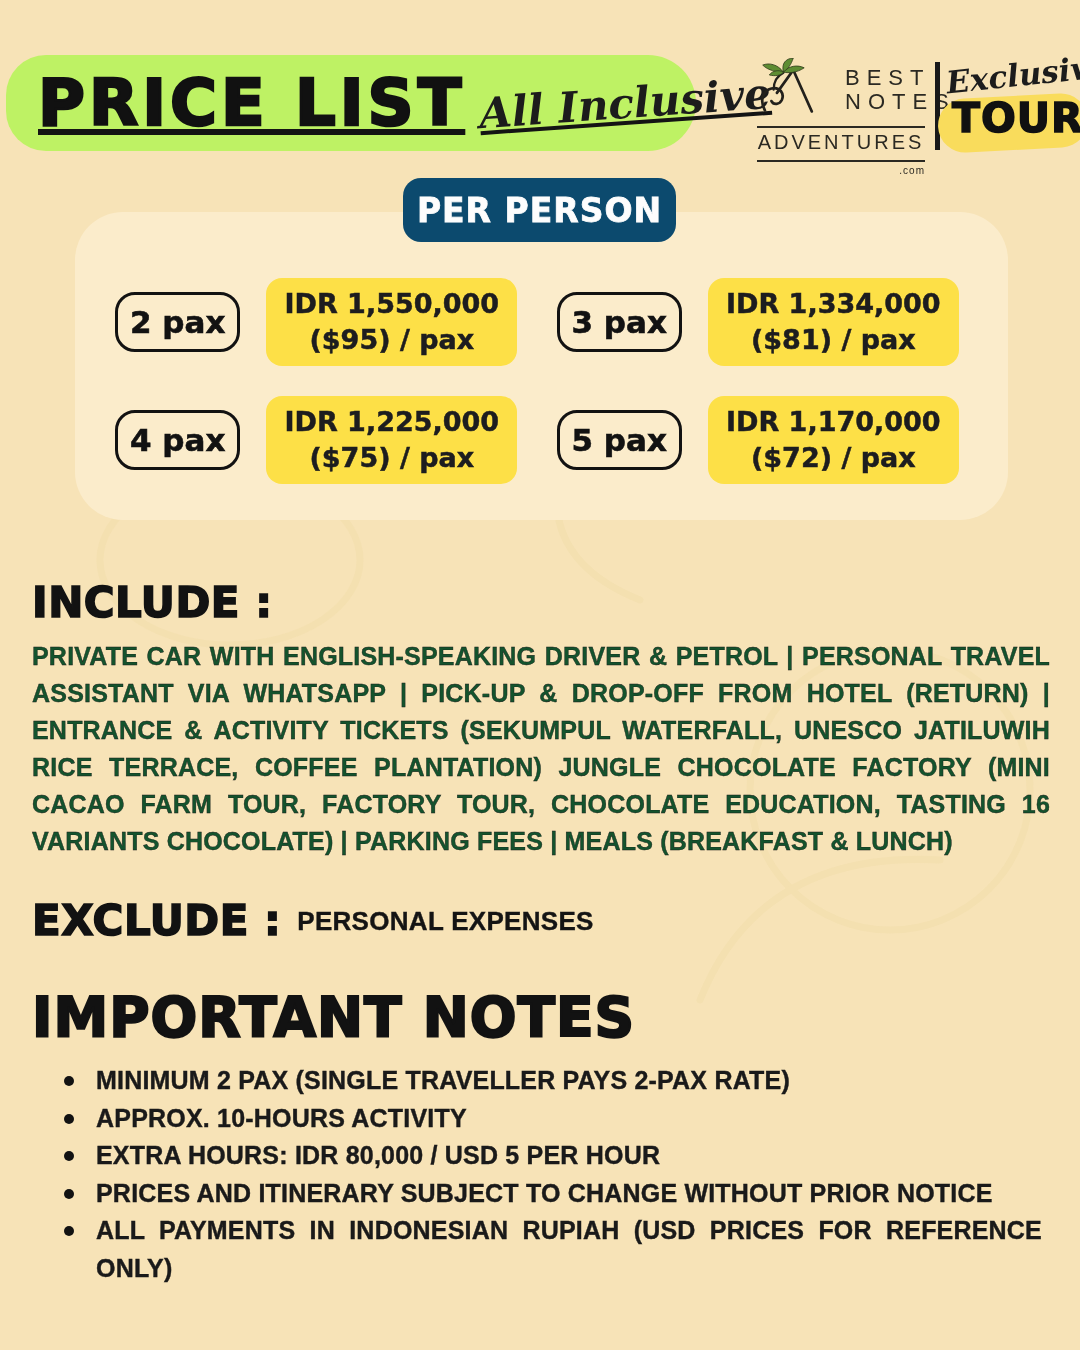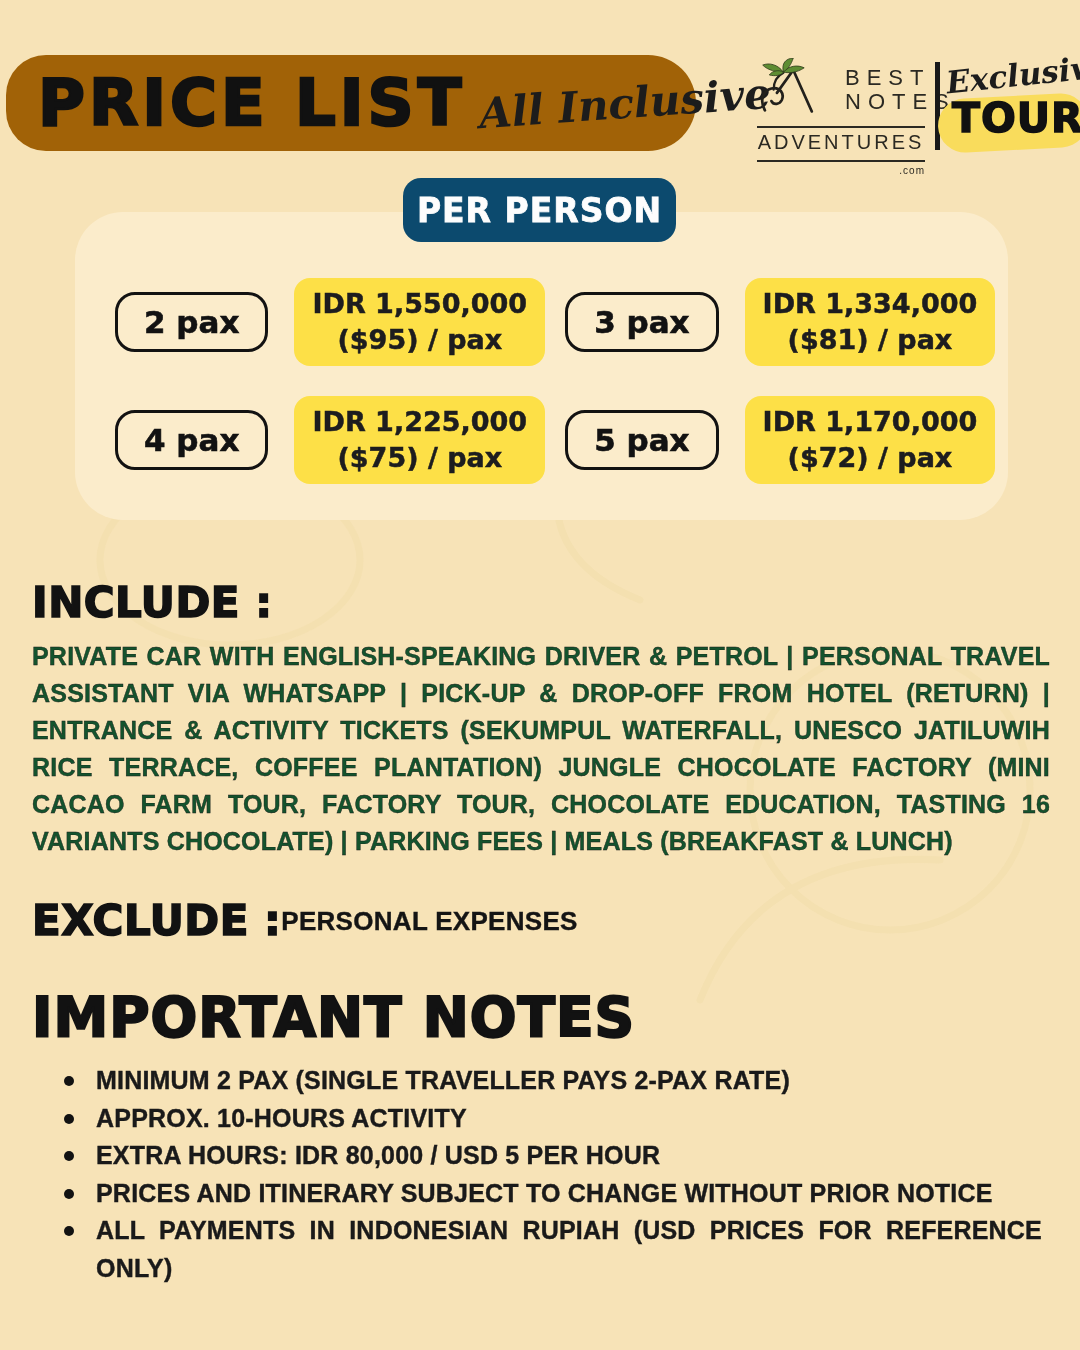--- a/index.html
+++ b/index.html
@@ -10,22 +10,22 @@
     color:#141414;
     position:relative;
     overflow:hidden;
   }
   .watermark{position:absolute;left:0;top:0;z-index:0;}
   .content-z{position:absolute;inset:0;z-index:1;}
 
   
   .title-band{
     position:absolute;left:6px;top:55px;width:690px;height:96px;
-    background:#a16207;border-radius:40px 48px 48px 40px;
-    display:flex;align-items:center;padding-left:32px;box-sizing:border-box;
+    background:#bef264;border-radius:40px 48px 48px 40px;
+    display:flex;align-items:center;padding-left:32px;box-sizing:border-box;text-decoration:underline;
   }
   .page-title{
     margin:0;font-family:"DejaVu Sans",sans-serif;font-weight:800;
     font-size:64px;letter-spacing:4px;color:#111;
     -webkit-text-stroke:2.5px #111;
     white-space:nowrap;
   }
   .script{
     font-family:"DejaVu Serif",serif;font-style:italic;font-weight:700;color:#1c1c1c;
   }
@@ -80,21 +80,21 @@
   }
   .price-grid{
     position:absolute;left:75px;top:262px;width:933px;height:258px;
     display:grid;grid-template-columns:1fr 1fr;grid-template-rows:1fr 1fr;
     padding:10px 30px 30px 40px;box-sizing:border-box;
     row-gap:18px;column-gap:20px;
   }
   .price-row{display:flex;align-items:center;gap:26px;}
   .pax-box{
     border:3.5px solid #121212;border-radius:20px;
-    padding:9px 26px;font-size:31px;font-weight:700;
+    padding:9px 12px;font-size:31px;font-weight:700;
     font-family:"DejaVu Sans",sans-serif;color:#121212;
     -webkit-text-stroke:0.6px #121212;white-space:nowrap;
     background:transparent;
   }
   .price-box{
     background:#fde047;border-radius:16px;
     padding:8px 18px;text-align:center;
     font-family:"DejaVu Sans",sans-serif;font-weight:700;color:#1d1d1f;
     font-size:27px;line-height:36px;white-space:nowrap;
     -webkit-text-stroke:0.5px #1d1d1f;
@@ -109,21 +109,21 @@
     font-size:42px;line-height:50px;color:#121212;
     -webkit-text-stroke:1.6px #121212;letter-spacing:0.5px;
   }
   .include-body{
     margin:10px 0 0 0;
     font-size:25px;line-height:37px;font-weight:700;
     text-align:justify;color:#14532d;letter-spacing:0.2px;
     -webkit-text-stroke:0.4px #1a1a1a;
   }
   .exclude-row{
-    margin-top:36px;display:flex;align-items:center;gap:0;
+    margin-top:36px;display:flex;align-items:center;gap:16px;
   }
   .exclude-body{
     font-size:26px;font-weight:700;letter-spacing:0.3px;
     -webkit-text-stroke:0.4px #1a1a1a;
   }
   .notes-heading{
     margin:40px 0 14px 0;
     font-family:"DejaVu Sans",sans-serif;font-weight:800;
     font-size:55px;line-height:62px;color:#121212;
     -webkit-text-stroke:2.2px #121212;letter-spacing:1px;

